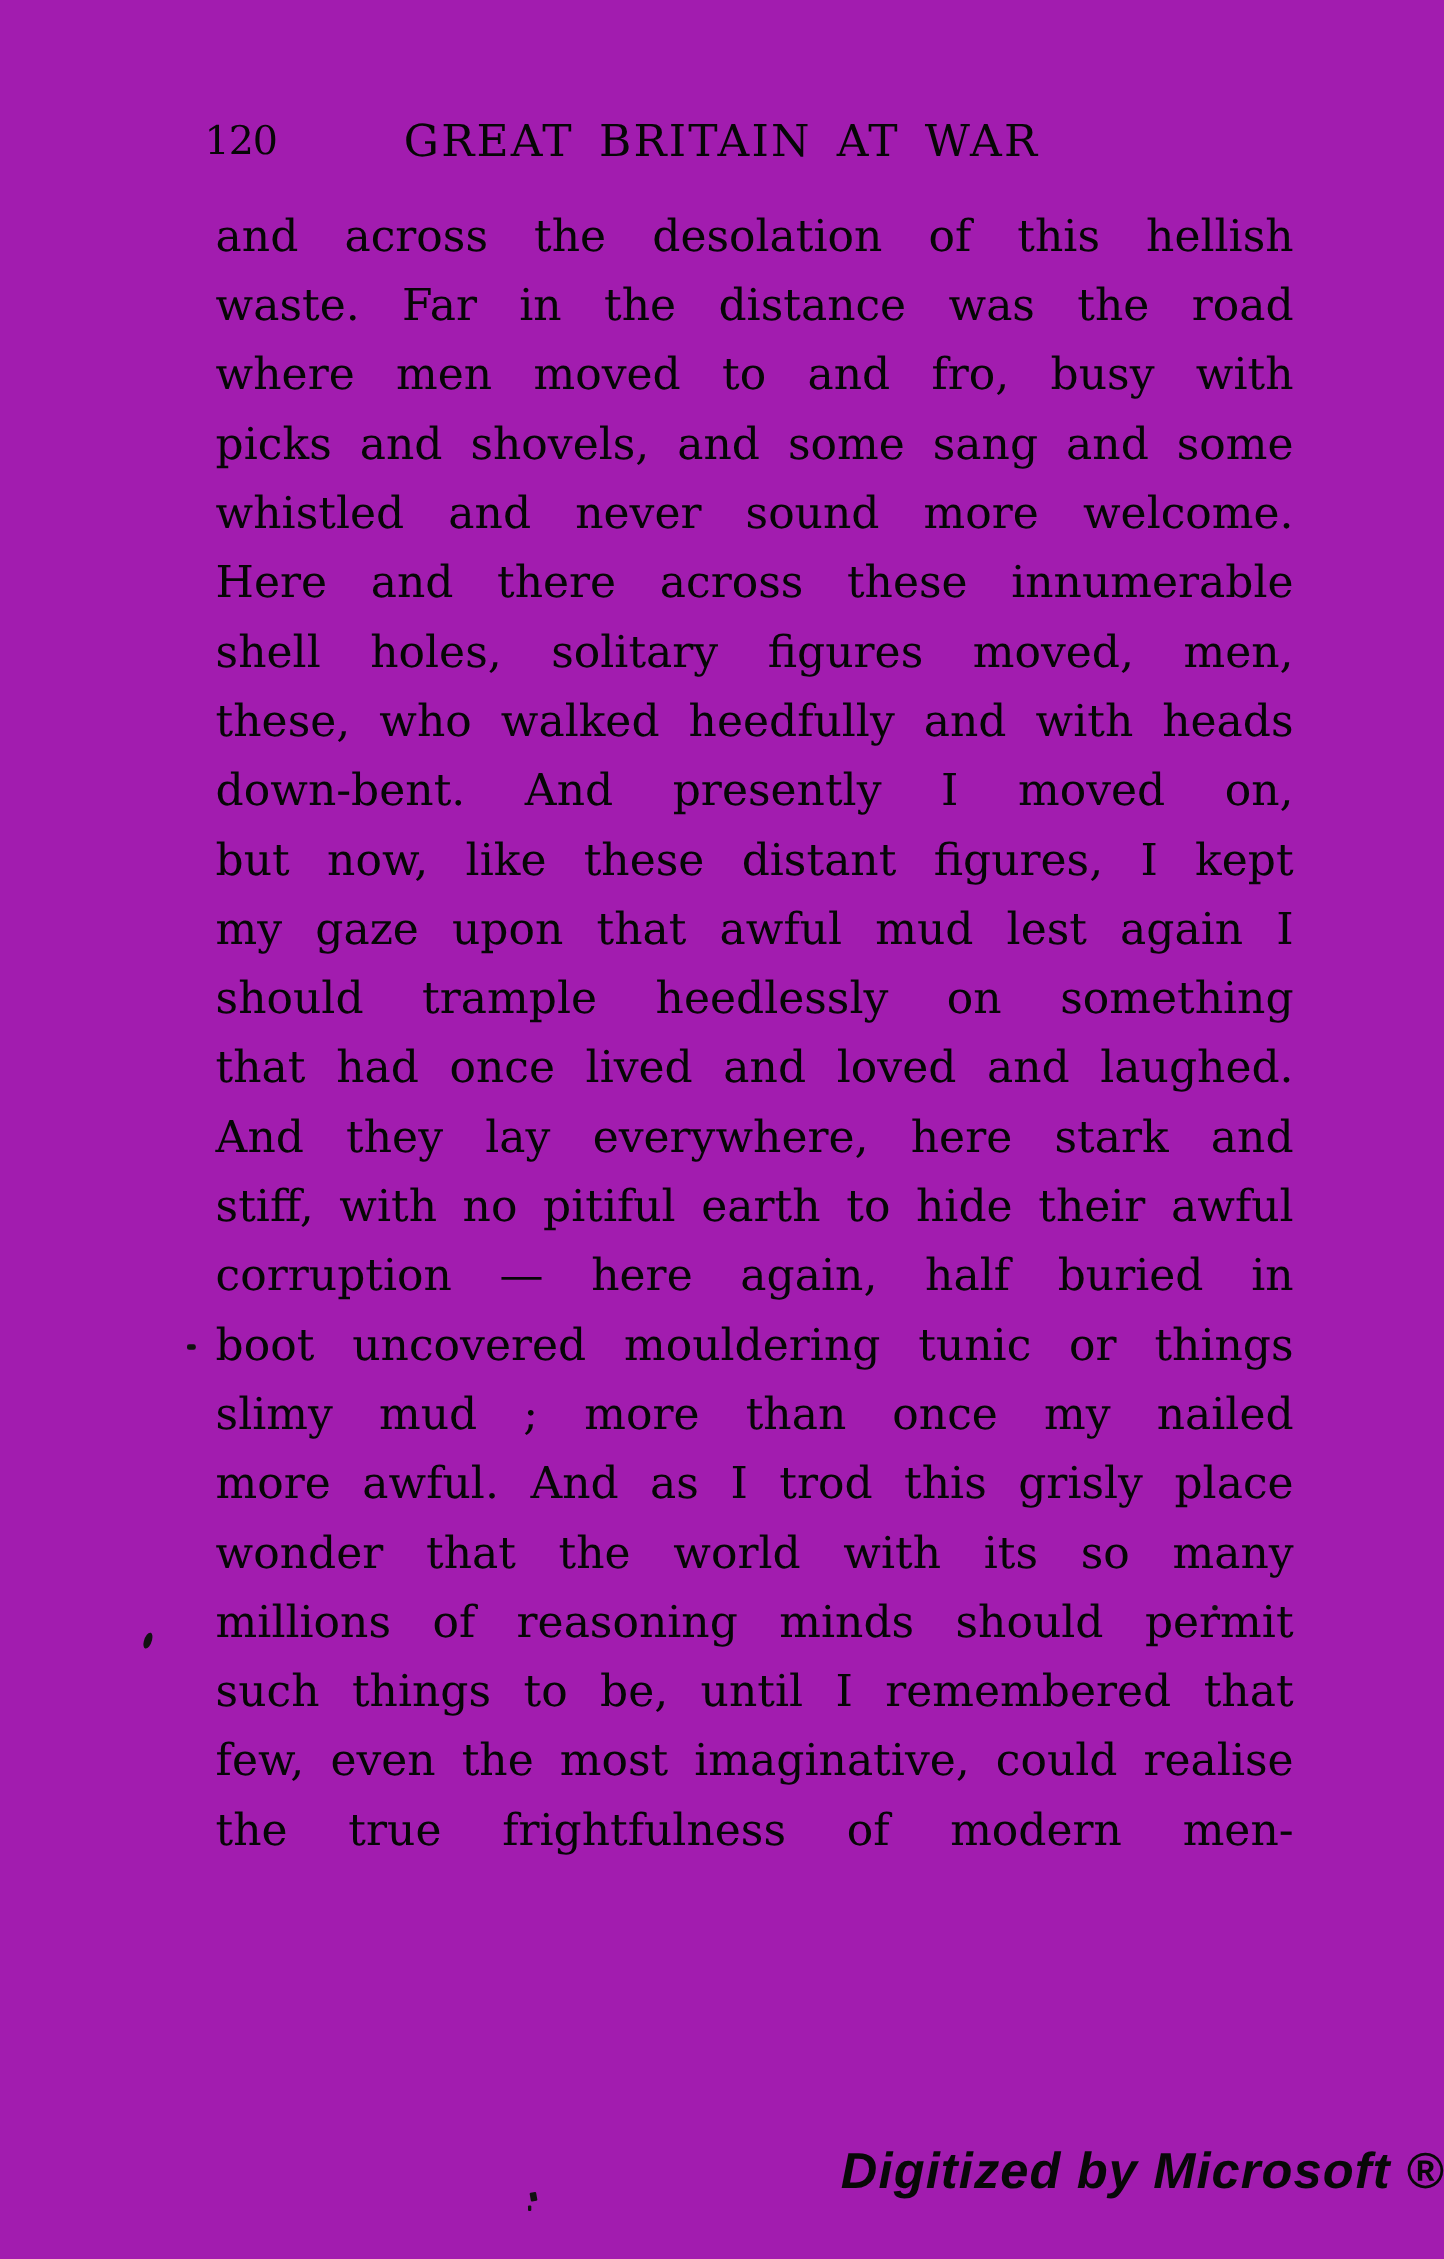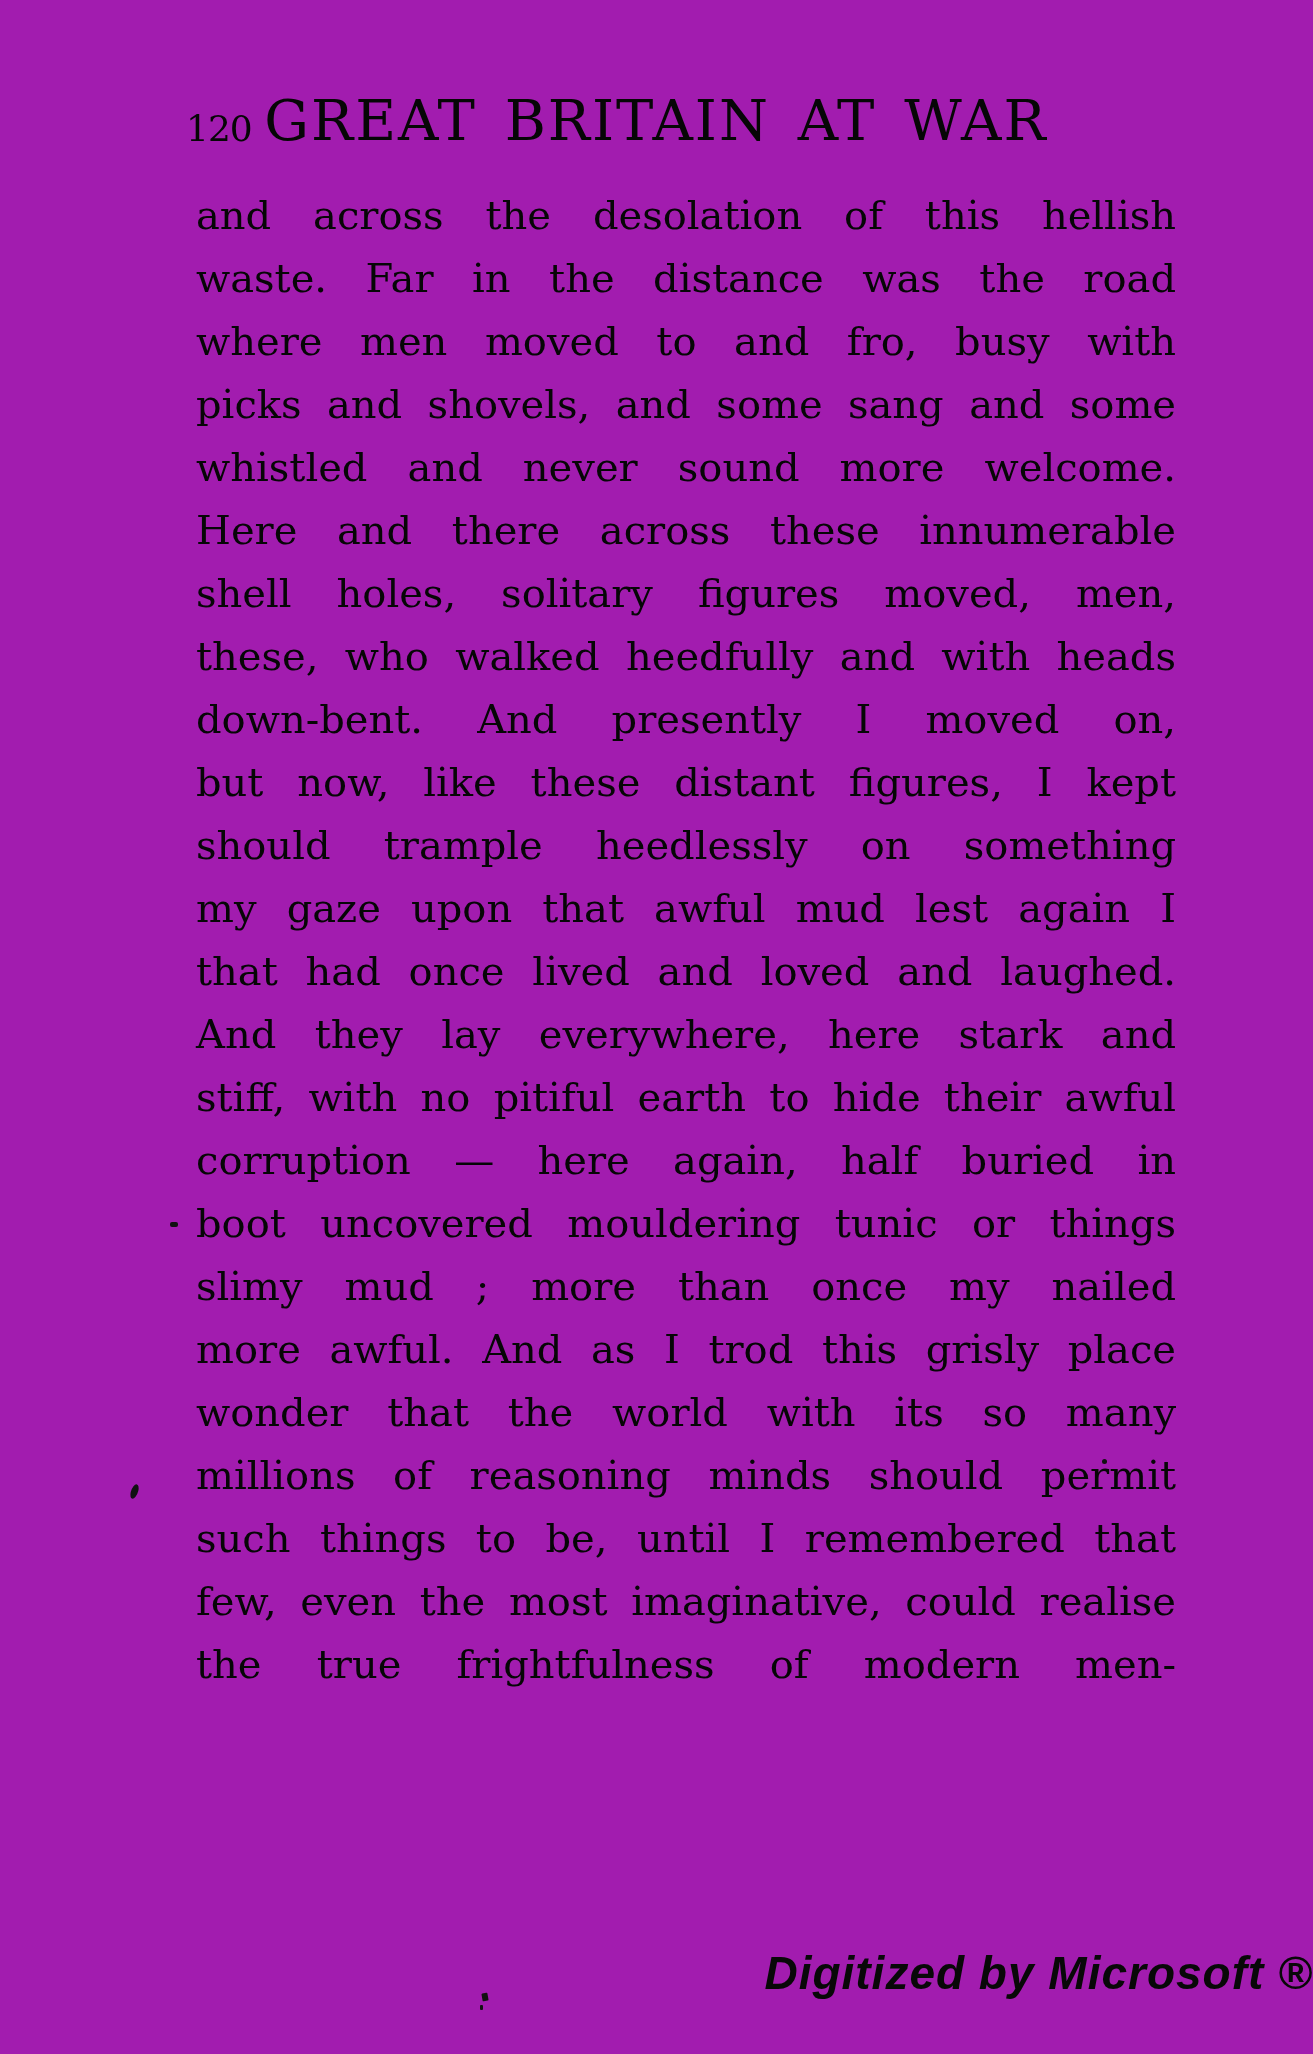--- a/index.html
+++ b/index.html
@@ -32,21 +32,21 @@
     line-height: 1;
     letter-spacing: -1px;
     color: #060606;
   }
   #running-head {
     position: absolute;
     left: 50px;
     right: 90px;
     bottom: 0;
     text-align: center;
-    font-size: 56px;
+    font-size: 40px;
     line-height: 1;
     letter-spacing: 2px;
     word-spacing: 8px;
     white-space: nowrap;
     color: #060606;
   }
   
   #body-block {
     position: absolute;
     left: 196px;
@@ -125,22 +125,22 @@
     <div class="body-line">and across the desolation of this hellish</div>
     <div class="body-line">waste. Far in the distance was the road</div>
     <div class="body-line">where men moved to and fro, busy with</div>
     <div class="body-line">picks and shovels, and some sang and some</div>
     <div class="body-line">whistled and never sound more welcome.</div>
     <div class="body-line">Here and there across these innumerable</div>
     <div class="body-line">shell holes, solitary figures moved, men,</div>
     <div class="body-line">these, who walked heedfully and with heads</div>
     <div class="body-line">down-bent. And presently I moved on,</div>
     <div class="body-line">but now, like these distant figures, I kept</div>
+    <div class="body-line">my gaze upon that awful mud lest again I</div>
     <div class="body-line">should trample heedlessly on something</div>
-    <div class="body-line">my gaze upon that awful mud lest again I</div>
     <div class="body-line">that had once lived and loved and laughed.</div>
     <div class="body-line">And they lay everywhere, here stark and</div>
     <div class="body-line">stiff, with no pitiful earth to hide their awful</div>
     <div class="body-line">corruption — here again, half buried in</div>
     <div class="body-line">boot uncovered mouldering tunic or things</div>
     <div class="body-line">slimy mud ; more than once my nailed</div>
     <div class="body-line">more awful. And as I trod this grisly place</div>
     <div class="body-line">wonder that the world with its so many</div>
     <div class="body-line">millions of reasoning minds should permit</div>
     <div class="body-line">such things to be, until I remembered that</div>

